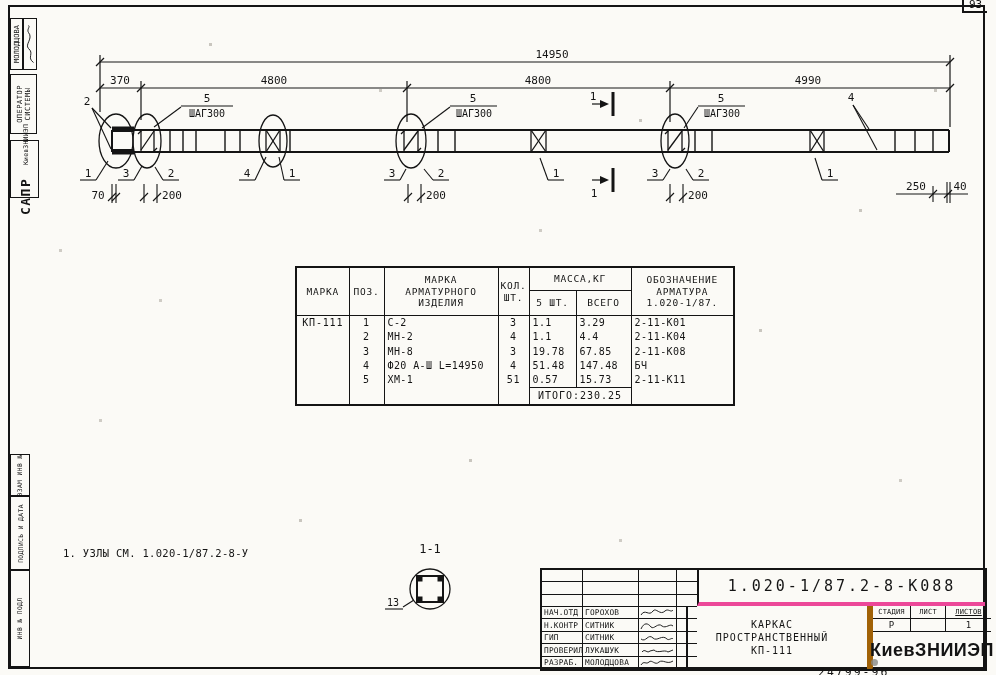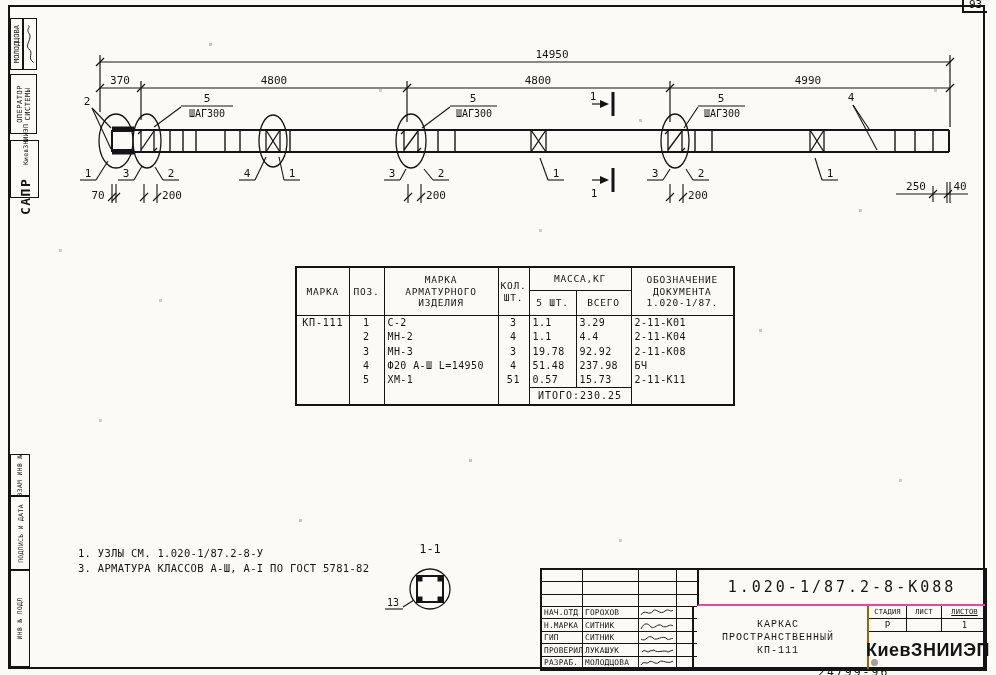--- a/index.html
+++ b/index.html
@@ -8,45 +8,45 @@
   .abs{position:absolute;}
   .frame{position:absolute;left:8px;top:5px;width:977px;height:664px;border:2.2px solid #141414;box-sizing:border-box;}
   
   .vbox{position:absolute;border:1.6px solid #141414;box-sizing:border-box;display:flex;align-items:center;justify-content:center;background:transparent;}
   .rot{transform:rotate(-90deg);white-space:nowrap;text-align:center;}
   .rot .l1{font-size:7px;letter-spacing:0.5px;}
   .sapr-big{font-size:13px;font-weight:bold;letter-spacing:1.5px;display:inline-block;vertical-align:middle;}
   .sapr-small{font-size:6.5px;letter-spacing:0.2px;display:inline-block;vertical-align:middle;margin-left:3px;}
   .tinyrot{font-size:6.3px;letter-spacing:0.4px;}
   
-  .notes{position:absolute;left:78px;top:546px;font-size:10.5px;line-height:14.5px;letter-spacing:0.3px;white-space:nowrap;}
+  .notes{position:absolute;left:63px;top:546px;font-size:10.5px;line-height:14.5px;letter-spacing:0.3px;white-space:nowrap;}
   
   .parts{position:absolute;left:295px;top:266px;border-collapse:collapse;table-layout:fixed;width:440px;
          border:2.2px solid #141414;font-family:"DejaVu Sans Mono",monospace;}
   .parts th{border:1.6px solid #141414;font-weight:normal;font-size:9.5px;letter-spacing:0.8px;padding:0;line-height:11.5px;text-align:center;}
   .parts td{border:1.6px solid #141414;padding:0;vertical-align:top;font-size:10px;letter-spacing:0.8px;}
   .parts td.nb{border-bottom:none;}
   .parts tr.tot td{border-top:none;height:16px;}
   .parts tr.tot td.box{border-top:1.6px solid #141414;text-align:center;font-size:10px;line-height:15px;letter-spacing:1px;}
   .ln{height:14.3px;line-height:14.3px;white-space:nowrap;overflow:visible;}
   .ct{text-align:center;}
   .lt{padding-left:3px;text-align:left;letter-spacing:0.4px;}
   
   .tb{position:absolute;left:540px;top:568px;width:447px;height:103px;border:2.2px solid #141414;box-sizing:border-box;}
   .tb-left{position:absolute;left:0;top:0;width:155px;height:99px;display:grid;
            grid-template-columns:41px 56px 38px 1fr;
            grid-template-rows:12.3px 12.3px 12.3px 12.5px 12.5px 12.5px 12.5px 1fr;}
   .lc{border-right:1.4px solid #141414;border-bottom:1.4px solid #141414;font-size:7.8px;letter-spacing:0.2px;
       display:flex;align-items:center;padding-left:2px;overflow:hidden;box-sizing:border-box;}
   .lc.sig{padding-left:1px;}
-  .tb-doc{position:absolute;left:155px;top:0;width:288px;height:36px;border-left:2px solid #141414;border-bottom:2px solid #ec4899;
+  .tb-doc{position:absolute;left:155px;top:0;width:288px;height:36px;border-left:2px solid #141414;border-bottom:4px solid #ec4899;
           box-sizing:border-box;display:flex;align-items:center;justify-content:center;font-size:15px;letter-spacing:3px;}
-  .tb-title{position:absolute;left:150px;top:36px;width:170px;height:63px;border-left:2px solid #141414;box-sizing:border-box;
-            display:flex;flex-direction:column;align-items:center;justify-content:center;font-size:10px;line-height:13px;letter-spacing:1px;text-align:center;font-family:Liberation Mono, monospace;}
-  .tb-sll{position:absolute;left:325px;top:36px;width:118px;height:63px;border-left:2px solid #a16207;box-sizing:border-box;
+  .tb-title{position:absolute;left:144px;top:36px;width:170px;height:63px;border-left:2px solid #141414;box-sizing:border-box;
+            display:flex;flex-direction:column;align-items:center;justify-content:center;font-size:10px;line-height:13px;letter-spacing:1px;text-align:center;}
+  .tb-sll{position:absolute;left:325px;top:36px;width:118px;height:63px;border-left:6px solid #a16207;box-sizing:border-box;
           display:grid;grid-template-columns:38px 35px 45px;grid-template-rows:13px 13px 1fr;}
   .sc{border-bottom:1.4px solid #141414;border-right:1.4px solid #141414;font-size:7px;letter-spacing:0.2px;
       display:flex;align-items:center;justify-content:center;box-sizing:border-box;}
   .sc.last{border-right:none;text-decoration:underline;}
   .sv{border-bottom:1.4px solid #141414;border-right:1.4px solid #141414;font-size:9px;display:flex;align-items:center;justify-content:center;box-sizing:border-box;}
   .sv.last{border-right:none;}
   .org{grid-column:1 / span 3;display:flex;align-items:center;justify-content:center;
        font-family:"Liberation Sans",sans-serif;font-weight:bold;font-size:18px;letter-spacing:0.5px;}
   .corner{position:absolute;left:962px;top:0;width:25px;height:13px;border-left:2px solid #141414;border-bottom:2px solid #141414;
           box-sizing:border-box;display:flex;align-items:flex-start;justify-content:center;font-size:11px;line-height:10px;}
@@ -300,21 +300,20 @@
       <rect x="437.5" y="596.5" width="5" height="5" fill="#141414"></rect>
       <line x1="414" y1="600" x2="403" y2="607" stroke="#141414" stroke-width="1.1"></line>
       <line x1="385" y1="609" x2="403" y2="609" stroke="#141414" stroke-width="1.1"></line>
     </g>
     <text x="430" y="553" font-size="12" text-anchor="middle">1-1</text>
     <text x="393" y="606" font-size="10" text-anchor="middle">13</text>
   </svg>
 
   <div class="notes">
     <div>1. УЗЛЫ СМ. 1.020-1/87.2-8-У</div>
-    <div>3. АРМАТУРА КЛАССОВ А-Ш, А-I ПО ГОСТ 5781-82</div>
   </div>
 
   <table class="parts">
     <colgroup>
       <col style="width:53px">
         <col style="width:35px">
         <col style="width:114px">
         <col style="width:31px">
       <col style="width:47px">
         <col style="width:55px">
@@ -329,21 +328,21 @@
           <div>АРМАТУРНОГО</div>
           <div>ИЗДЕЛИЯ</div>
         </th>
         <th rowspan="2">
           <div>КОЛ.</div>
           <div>ШТ.</div>
         </th>
         <th colspan="2" style="height:22px;text-align:center;">МАССА,КГ</th>
         <th rowspan="2">
           <div>ОБОЗНАЧЕНИЕ</div>
-          <div>ДОКУМЕНТА</div>
+          <div>АРМАТУРА</div>
           <div>1.020-1/87.</div>
         </th>
       </tr>
       <tr>
         <th style="height:24px;">5 ШТ.</th>
         <th>ВСЕГО</th>
       </tr>
     </thead>
     <tbody>
       <tr>
@@ -353,43 +352,43 @@
         <td class="nb ct">
           <div class="ln">1</div>
             <div class="ln">2</div>
           <div class="ln">3</div>
             <div class="ln">4</div>
           <div class="ln">5</div>
         </td>
         <td class="nb">
           <div class="ln lt">С-2</div>
             <div class="ln lt">МН-2</div>
-          <div class="ln lt">МН-3</div>
+          <div class="ln lt">МН-8</div>
             <div class="ln lt">Ф20 А-Ш L=14950</div>
           <div class="ln lt">ХМ-1</div>
         </td>
         <td class="nb ct">
           <div class="ln">3</div>
             <div class="ln">4</div>
           <div class="ln">3</div>
             <div class="ln">4</div>
           <div class="ln">51</div>
         </td>
         <td class="nb">
           <div class="ln lt">1.1</div>
             <div class="ln lt">1.1</div>
           <div class="ln lt">19.78</div>
             <div class="ln lt">51.48</div>
           <div class="ln lt">0.57</div>
         </td>
         <td class="nb">
           <div class="ln lt">3.29</div>
             <div class="ln lt">4.4</div>
-          <div class="ln lt">92.92</div>
-            <div class="ln lt">237.98</div>
+          <div class="ln lt">67.85</div>
+            <div class="ln lt">147.48</div>
           <div class="ln lt">15.73</div>
         </td>
         <td class="nb">
           <div class="ln lt">2-11-К01</div>
             <div class="ln lt">2-11-К04</div>
           <div class="ln lt">2-11-К08</div>
             <div class="ln lt">БЧ</div>
           <div class="ln lt">2-11-К11</div>
         </td>
       </tr>
@@ -421,21 +420,21 @@
 
       <div class="lc">НАЧ.ОТД</div>
       <div class="lc">ГОРОХОВ</div>
       <div class="lc sig">
           <svg width="34" height="11" viewBox="0 0 34 11">
             <path d="M1,8 C5,1 9,10 13,4 C16,0 20,9 25,4 C28,1 31,6 33,3" stroke="#222" stroke-width="1" fill="none"></path>
           </svg>
         </div>
       <div class="lc" style="border-right:none;"></div>
 
-      <div class="lc">Н.МАРКА</div>
+      <div class="lc">Н.КОНТР</div>
       <div class="lc">СИТНИК</div>
       <div class="lc sig">
           <svg width="34" height="11" viewBox="0 0 34 11">
             <path d="M1,9 C4,2 8,3 11,7 C14,10 18,2 22,6 C26,9 30,3 33,6" stroke="#222" stroke-width="1" fill="none"></path>
           </svg>
         </div>
       <div class="lc" style="border-right:none;"></div>
 
       <div class="lc">ГИП</div>
       <div class="lc">СИТНИК</div>

